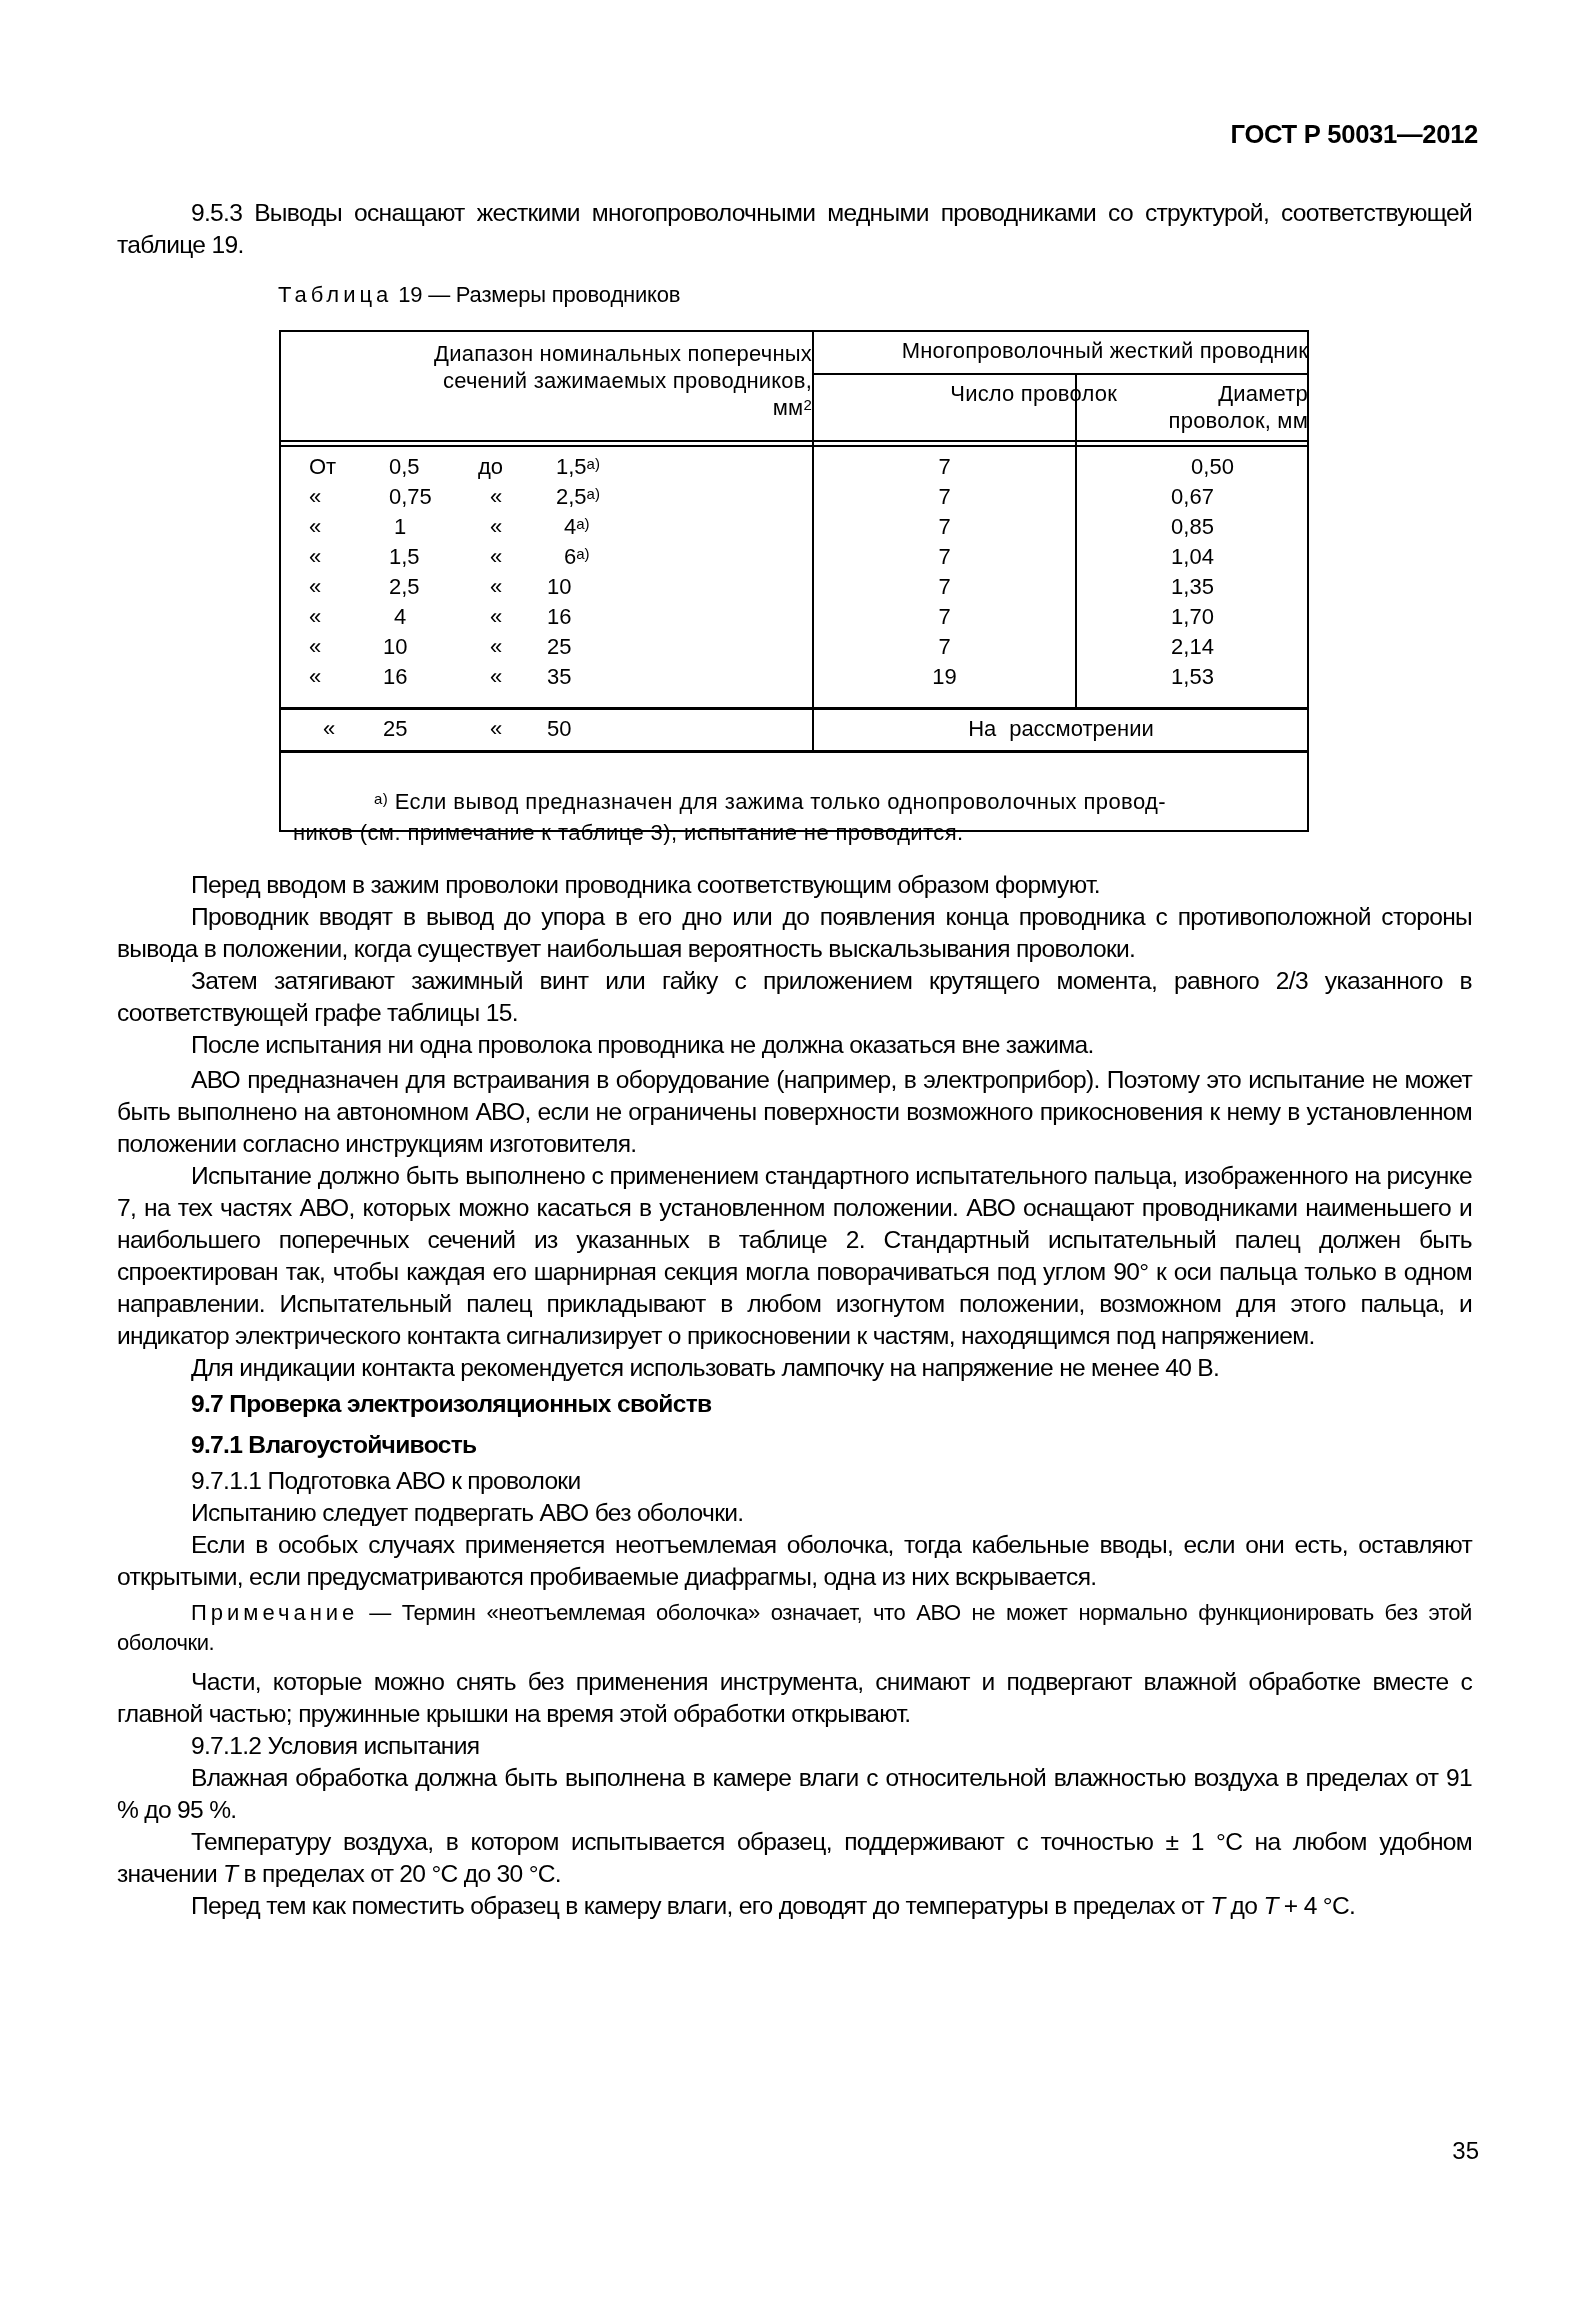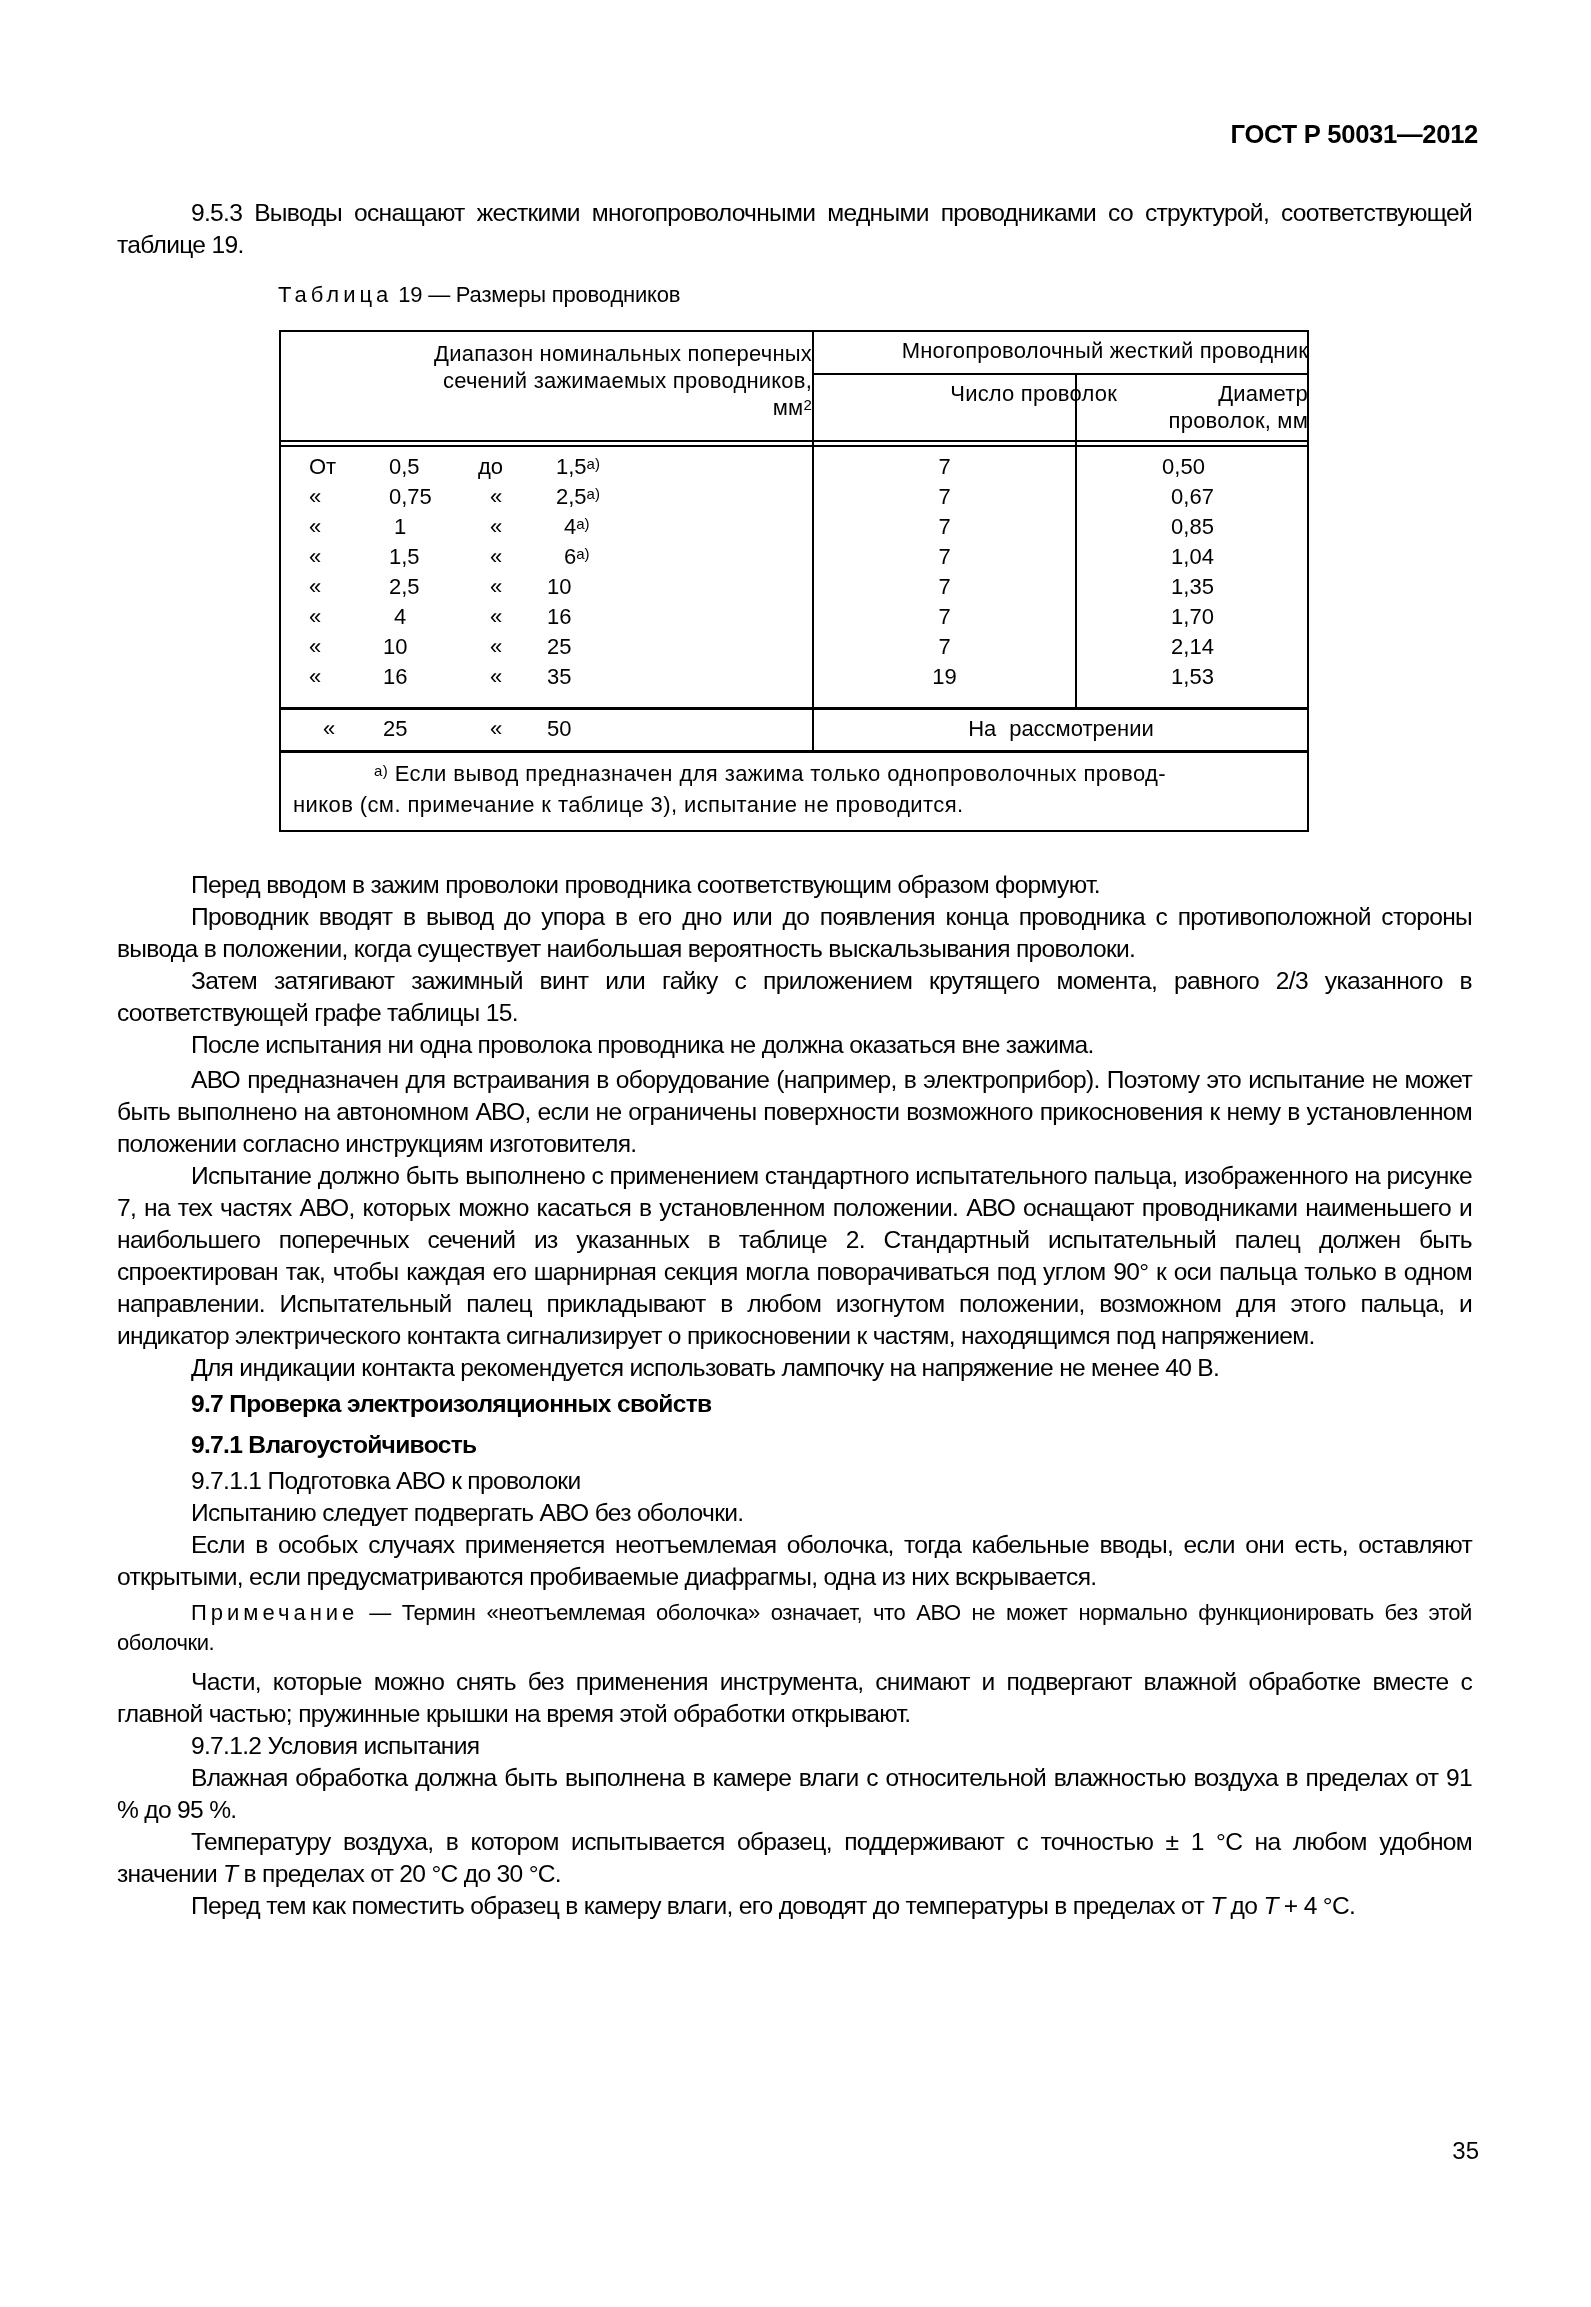--- a/index.html
+++ b/index.html
@@ -74,21 +74,21 @@
     <div>проволок, мм</div>
   </div>
 
   <div id="rows-host" class="abs" style="left:0; top:120px; width:100%; height:249px;">
       <div class="row" style="top: 0px;">
         <span class="abs" style="left:28px;">От</span>
         <span class="abs" style="left:108px;">0,5</span>
         <span class="abs" style="left:197px;">до</span>
         <span class="abs" style="left:275px;"><span>1,5</span><span class="sup">а)</span></span>
         <span class="abs" style="left:533px; width:261px; text-align:center;">7</span>
-        <span class="abs" style="left:803px; width:199px; text-align:center;">0,50</span>
+        <span class="abs" style="left:832px; width:199px; text-align:center;">0,50</span>
       </div>
       <div class="row" style="top: 30px;">
         <span class="abs" style="left:28px;">«</span>
         <span class="abs" style="left:108px;">0,75</span>
         <span class="abs" style="left:209px;">«</span>
         <span class="abs" style="left:275px;"><span>2,5</span><span class="sup">а)</span></span>
         <span class="abs" style="left:533px; width:261px; text-align:center;">7</span>
         <span class="abs" style="left:796px; width:231px; text-align:center;">0,67</span>
       </div>
       <div class="row" style="top: 60px;">
@@ -143,21 +143,21 @@
 
   <div class="row" style="top:382px;">
     <span class="abs" style="left:42px;">«</span>
     <span class="abs" style="left:102px;">25</span>
     <span class="abs" style="left:209px;">«</span>
     <span class="abs" style="left:266px;">50</span>
     <span class="abs" style="left:533px; width:494px; text-align:center; word-spacing:6.7px;">На рассмотрении</span>
   </div>
 
   <div class="abs" style="left:12px; top:426px; width:997px; line-height:31px; font-size:22px; letter-spacing:0.4px;">
-    <div style="padding-left:81px;"><span class="sup">а)</span><span> Если вывод  предназначен для зажима только однопроволочных провод-</span></div>
+    <div style="padding-left:81px;margin-top:28px;"><span class="sup">а)</span><span> Если вывод  предназначен для зажима только однопроволочных провод-</span></div>
     <div>ников (см. примечание к таблице 3), испытание не проводится.</div>
   </div>
 </div>
 
 <div class="text-block" style="top:869px;">
   <p class="p">Перед вводом в зажим проволоки проводника соответствующим образом формуют.</p>
   <p class="p">Проводник вводят в вывод до упора в его дно или  до появления конца проводника с противоположной стороны вывода в положении, когда существует наибольшая вероятность выскальзывания проволоки.</p>
   <p class="p">Затем затягивают зажимный винт или гайку с приложением крутящего момента, равного 2/3  указанного в соответствующей графе таблицы 15.</p>
   <p class="p">После испытания ни одна проволока проводника не должна оказаться вне зажима.</p>
   <p class="p" style="margin-top:2.7px;">АВО предназначен для встраивания в  оборудование (например, в электроприбор). Поэтому это испытание не может быть выполнено на автономном АВО, если не ограничены поверхности возможного прикосновения к нему в установленном положении согласно инструкциям изготовителя.</p>

